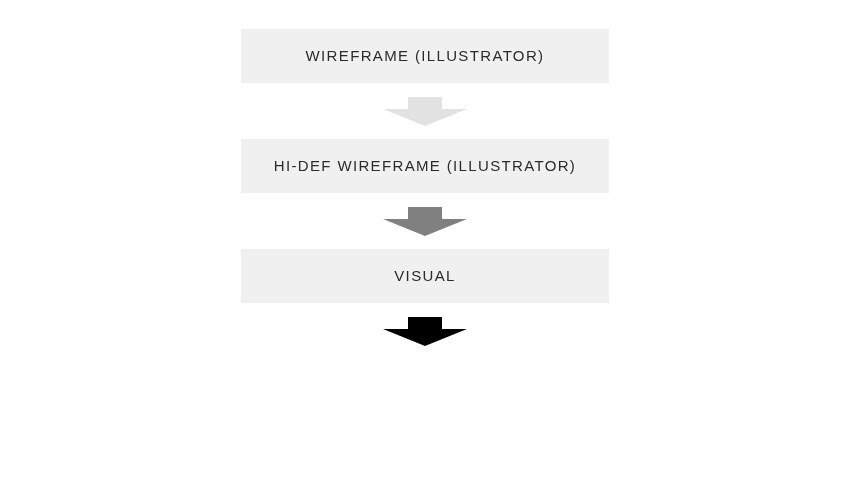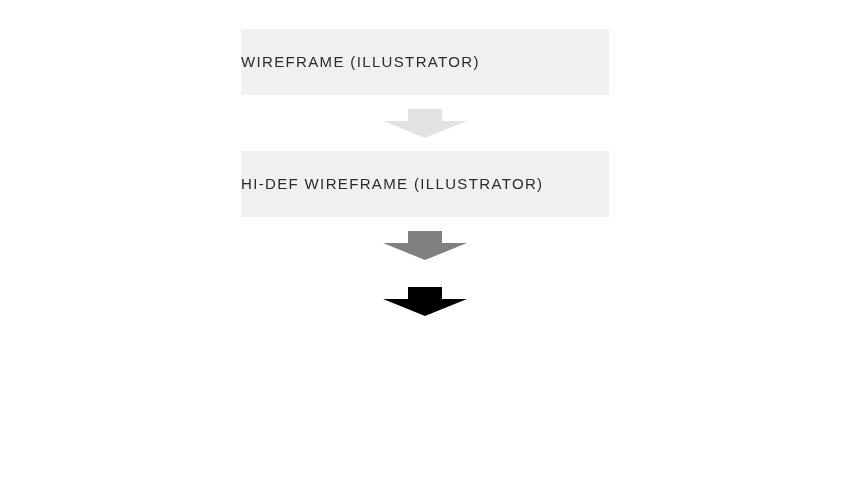--- a/index.html
+++ b/index.html
@@ -24,25 +24,25 @@
     position: absolute;
     left: 241px;
     top: 29px;
     width: 368px;
     display: flex;
     flex-direction: column;
     align-items: center;
   }
   .flow-box {
     width: 368px;
-    height: 66px;
+    height: 54px;
     background: #f0f0f0;
     display: flex;
     align-items: center;
-    justify-content: flex-start;
+    justify-content: center;
     box-sizing: border-box;
   }
   .flow-box-label {
     font-family: "Liberation Sans", sans-serif;
     font-size: 15px;
     line-height: 18px;
     letter-spacing: 1.35px;
     color: #2b2b2b;
     text-align: center;
     white-space: nowrap;
@@ -82,20 +82,23 @@
     <div class="flow-box">
       <span class="flow-box-label">HI-DEF WIREFRAME (ILLUSTRATOR)</span>
     </div>
 
     <div class="flow-arrow-slot">
       <svg class="flow-arrow-svg" viewBox="0 0 84 29" preserveAspectRatio="none">
         <polygon points="25,0 59,0 59,12 84,12 42,29 0,12 25,12" fill="#808080"></polygon>
       </svg>
     </div>
 
+    <div class="flow-box">
+      <span class="flow-box-label">VISUAL</span>
+    </div>
 
     <div class="flow-arrow-slot">
       <svg class="flow-arrow-svg" viewBox="0 0 84 29" preserveAspectRatio="none">
         <polygon points="25,0 59,0 59,12 84,12 42,29 0,12 25,12" fill="#000000"></polygon>
       </svg>
     </div>
 
 
   </div>
 </div>

